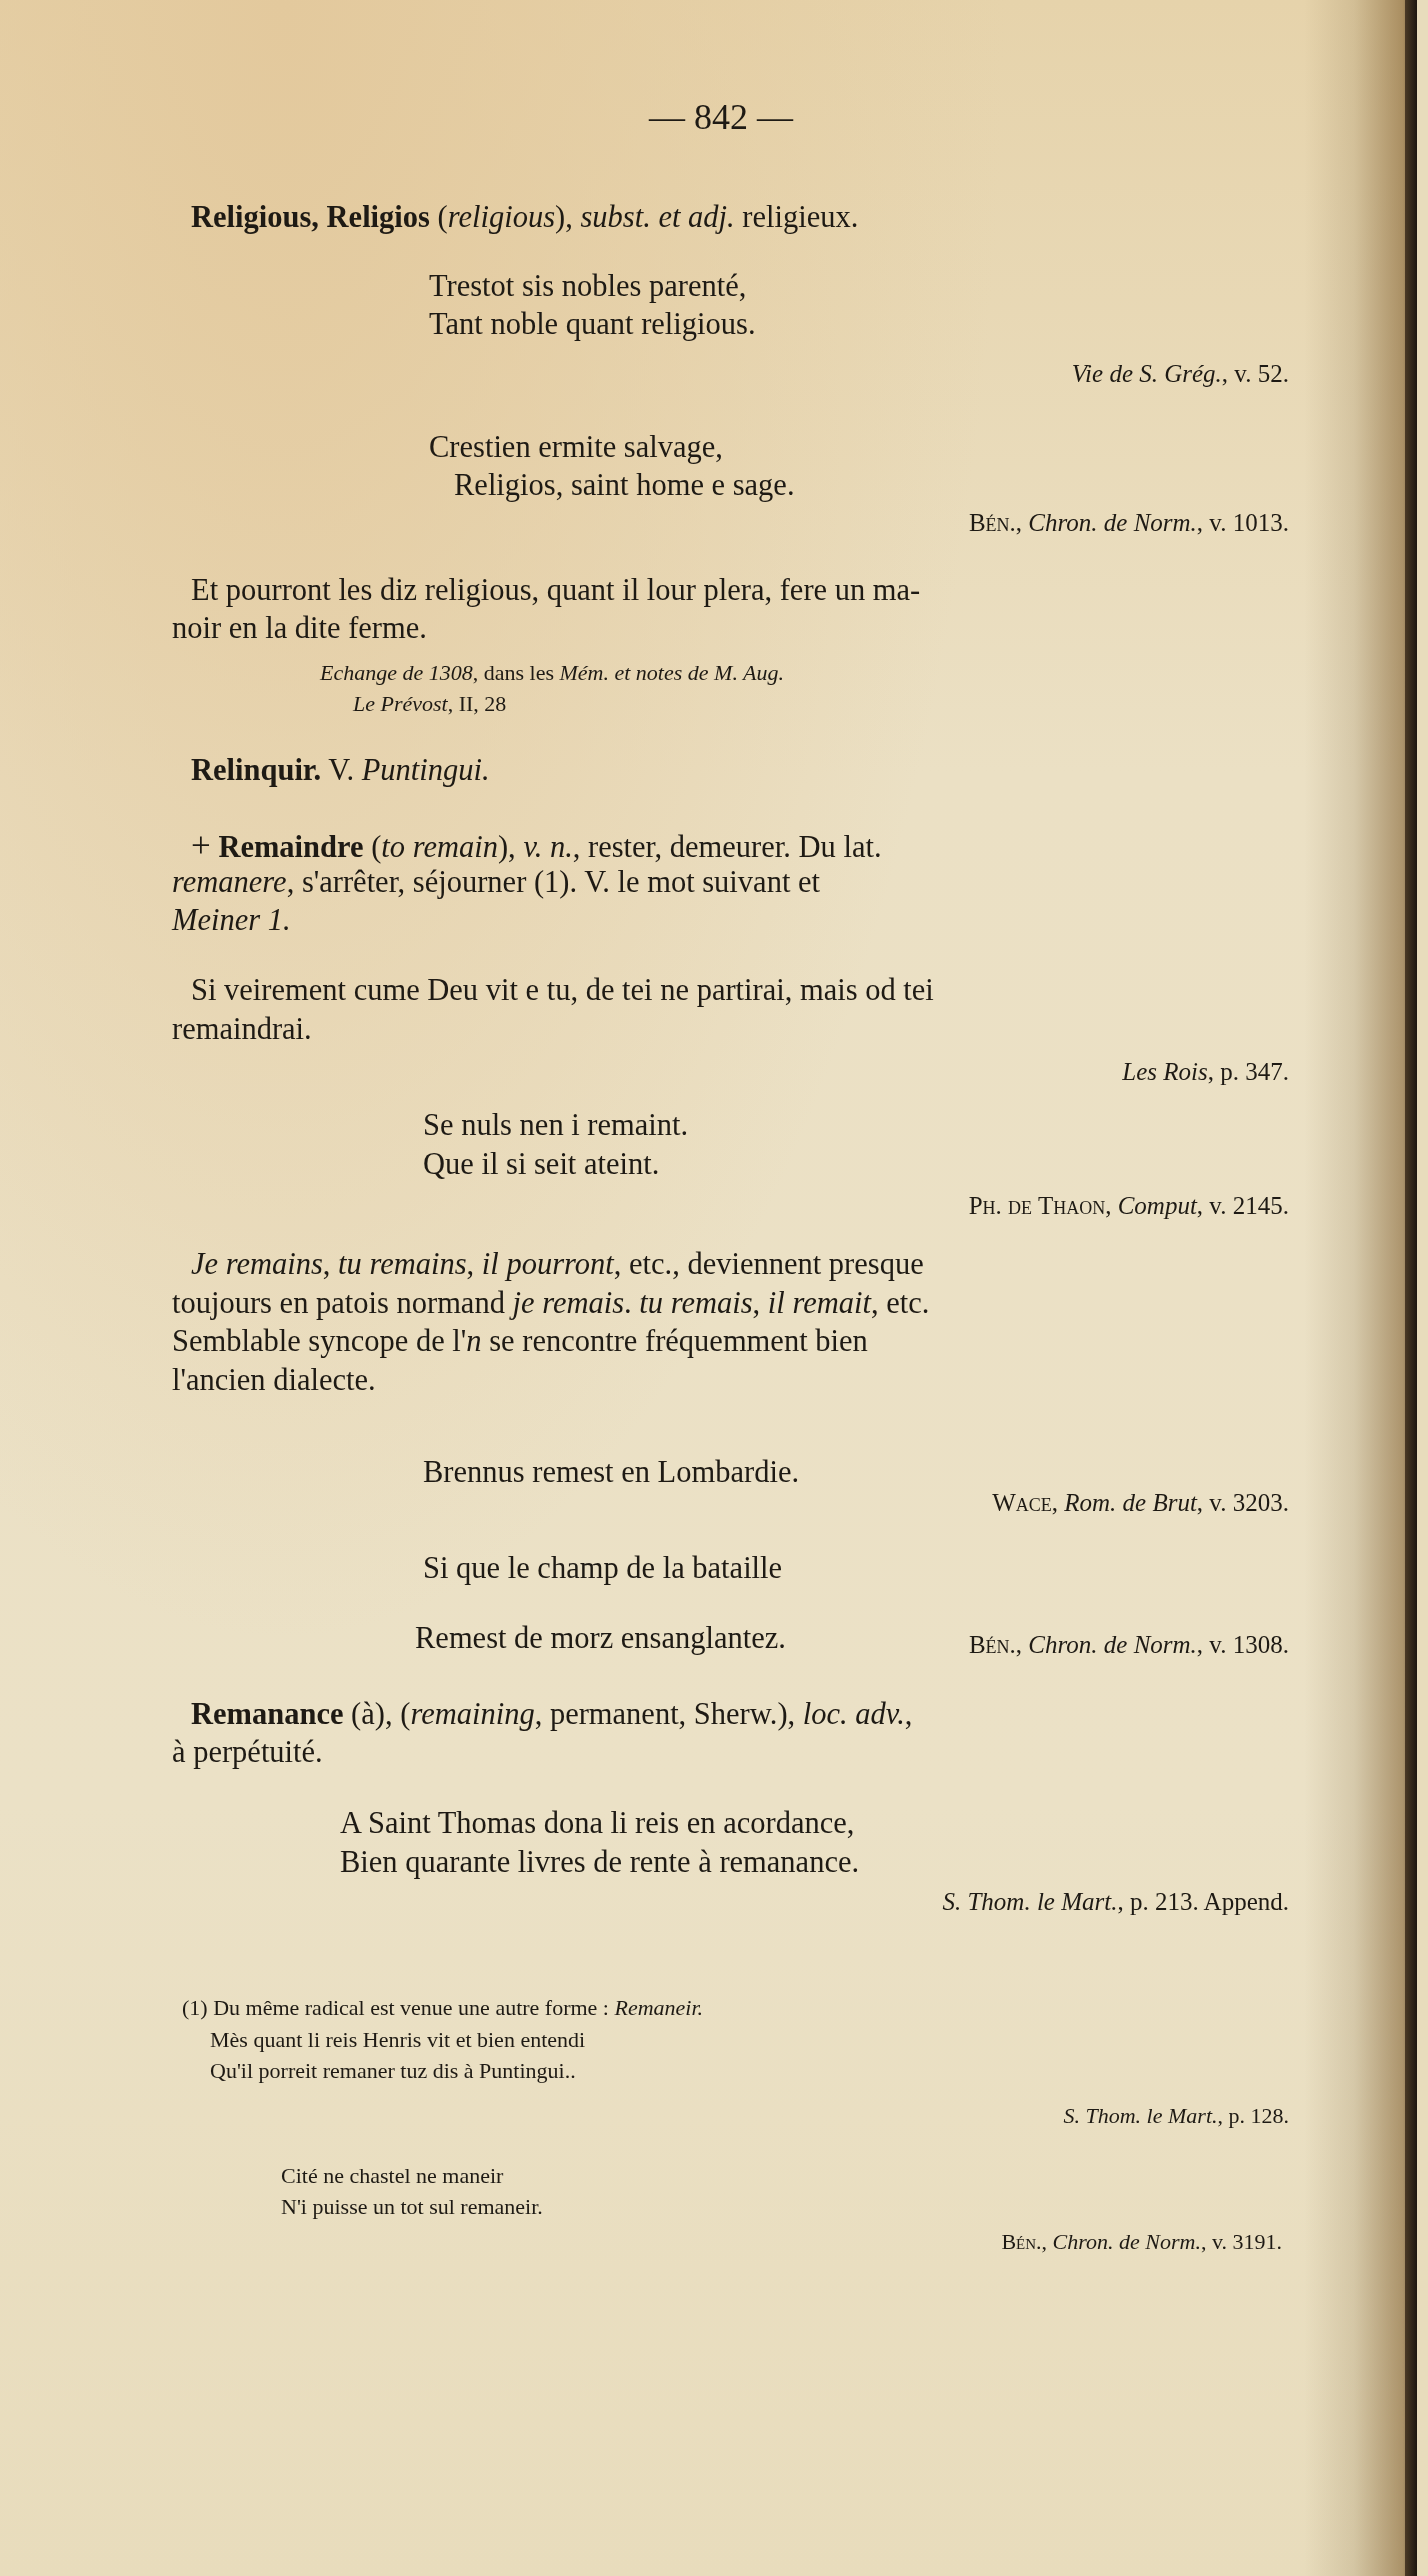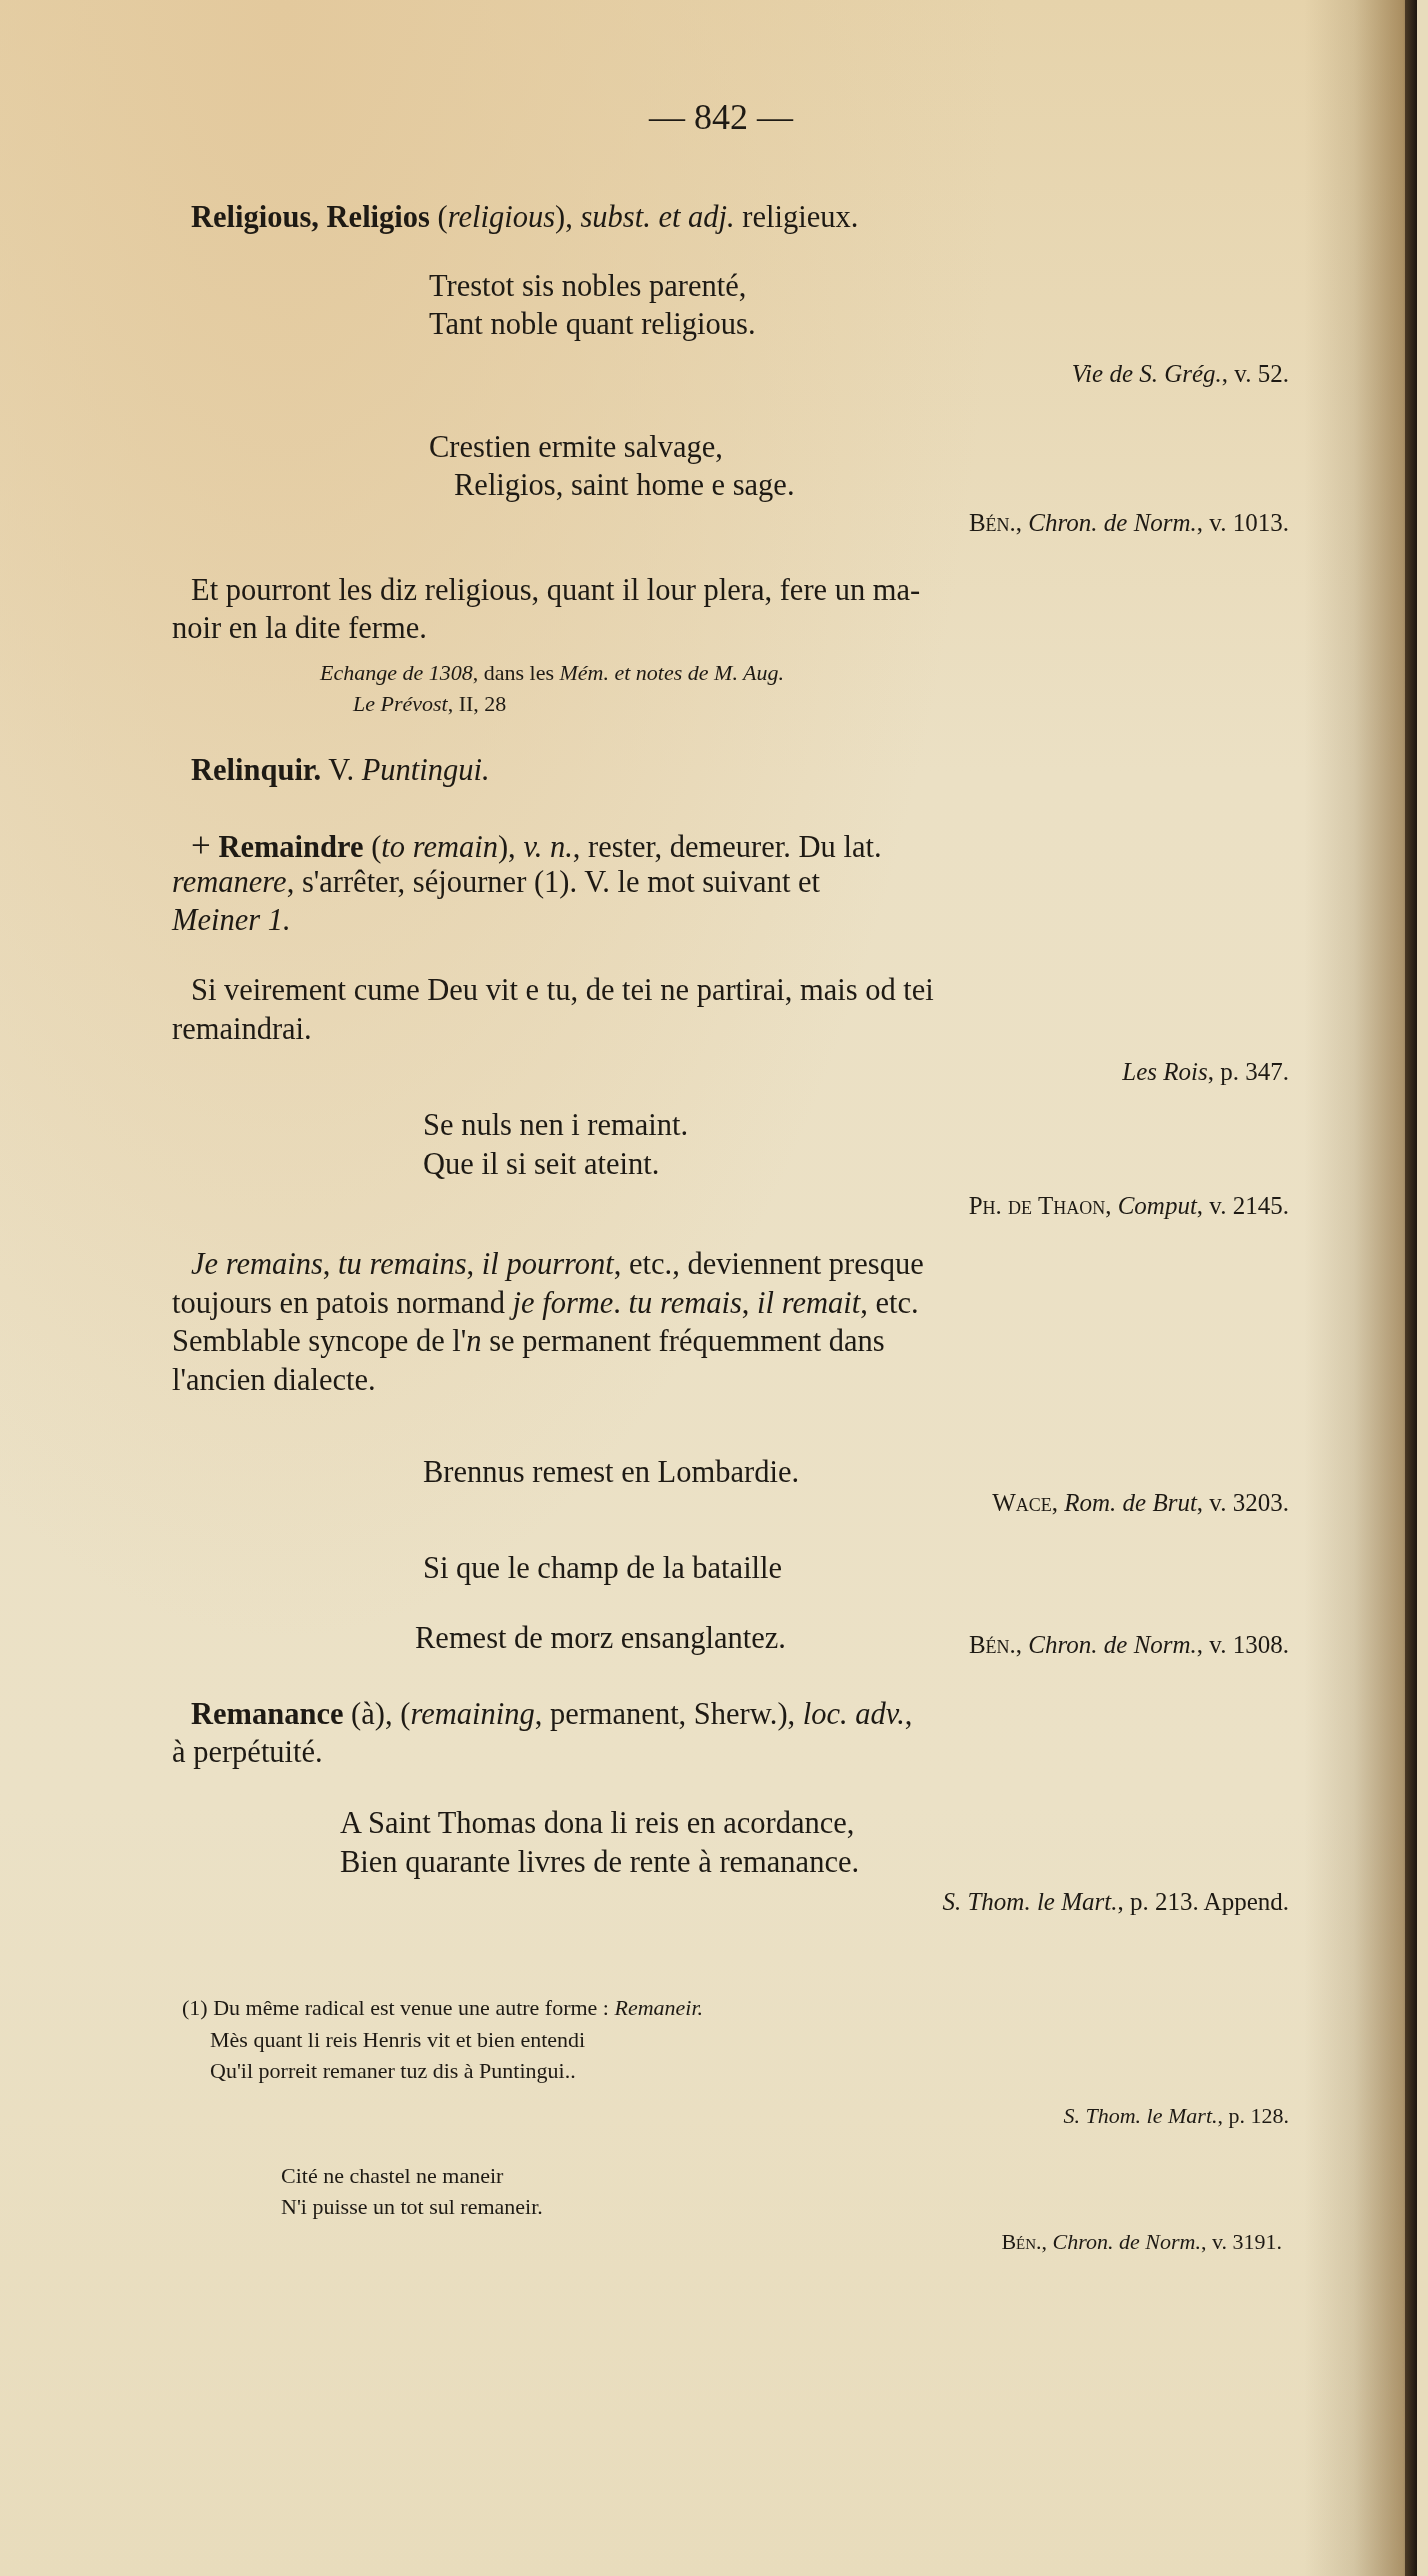--- a/index.html
+++ b/index.html
@@ -87,24 +87,24 @@
     </div>
     <div class="line" style="left:423px; top:1110px;">Se nuls nen i remaint.</div>
     <div class="line" style="left:423px; top:1149px;">Que il si seit ateint.</div>
     <div class="line sm" style="right:140px; top:1193px;">
       <span class="sc">Ph. de Thaon</span><span>, </span><span class="i">Comput</span><span>, v. 2145.</span>
     </div>
     <div class="line" style="left:191px; top:1249px;">
       <span class="i">Je remains</span><span>, </span><span class="i">tu remains</span><span>, </span><span class="i">il pourront</span><span>, etc., deviennent presque</span>
     </div>
     <div class="line" style="left:172px; top:1288px;">
-      <span>toujours en patois normand </span><span class="i">je forme</span><span>. </span><span class="i">tu remais</span><span>, </span><span class="i">il remait</span><span>, etc.</span>
+      <span>toujours en patois normand </span><span class="i">je remais</span><span>. </span><span class="i">tu remais</span><span>, </span><span class="i">il remait</span><span>, etc.</span>
     </div>
     <div class="line" style="left:172px; top:1326px;">
-      <span>Semblable syncope de l'</span><span class="i">n</span><span> se permanent fréquemment dans</span>
+      <span>Semblable syncope de l'</span><span class="i">n</span><span> se rencontre fréquemment bien</span>
     </div>
     <div class="line" style="left:172px; top:1365px;">l'ancien dialecte.</div>
 
     <div class="line" style="left:423px; top:1436px;margin-top:21px;">Brennus remest en Lombardie.</div>
     <div class="line sm" style="right:140px; top:1490px;">
       <span class="sc">Wace</span><span>, </span><span class="i">Rom. de Brut</span><span>, v. 3203.</span>
     </div>
     <div class="line" style="left:423px; top:1553px;">Si que le champ de la bataille</div>
     <div class="line" style="left:415px; top:1591px;margin-top:32px;">Remest de morz ensanglantez.</div>
     <div class="line sm" style="right:140px; top:1632px;">

